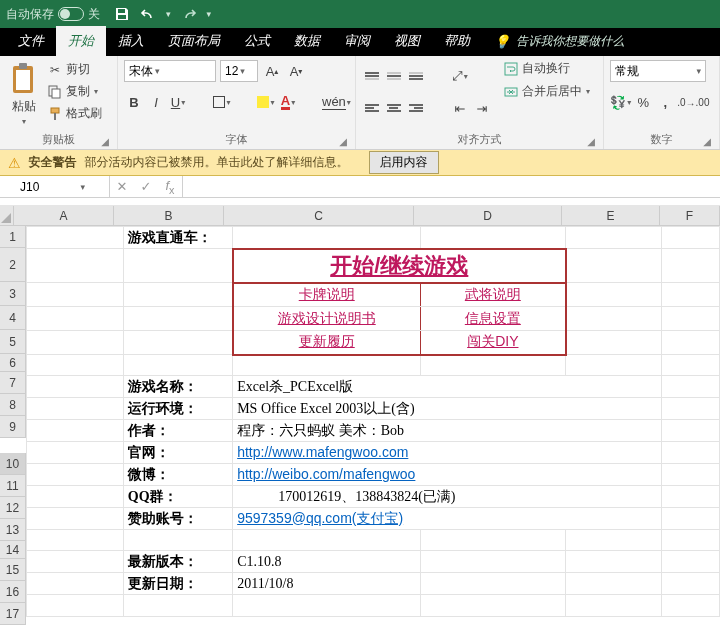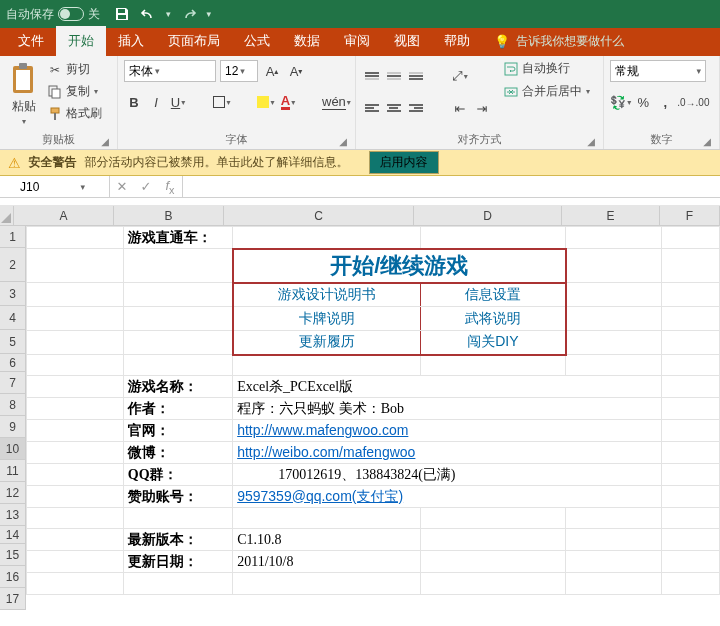--- a/index.html
+++ b/index.html
@@ -8,21 +8,21 @@
   
   .titlebar { background: #217346; height: 28px; display: flex; align-items: center; padding: 0 6px; color: #fff; }
   .autosave { display: flex; align-items: center; gap: 4px; color: #cfe6d9; font-size: 12px; }
   .toggle { width: 26px; height: 14px; border: 1px solid #cfe6d9; border-radius: 8px; display: flex; align-items: center; padding: 1px; }
   .toggle-knob { width: 10px; height: 10px; background: #cfe6d9; border-radius: 50%; }
   .qat { display: flex; gap: 10px; margin-left: 14px; align-items: center; }
   .qat-icon { width: 16px; height: 16px; display:flex; align-items:center; justify-content:center; color:#fff; }
   .qat-drop { font-size: 9px; color:#cfe6d9; }
 
   
-  .tabs { background: #c2410c; height: 28px; display: flex; align-items: flex-end; padding: 0 6px; color: #fff; }
+  .tabs { background: #000000; height: 28px; display: flex; align-items: flex-end; padding: 0 6px; color: #fff; font-style: italic; }
   .tab { padding: 6px 12px; font-size: 13px; cursor: pointer; }
   .tab.active { background: #f3f3f3; color: #217346; font-weight: 500; }
   .tell-me { margin-left: 12px; display:flex; align-items:center; gap:6px; color:#cfe6d9; padding-bottom:6px; }
   .tell-me .bulb { font-size:13px; }
 
   
   .ribbon { background: #f3f3f3; height: 94px; display: flex; border-bottom: 1px solid #d0d0d0; }
   .group { border-right: 1px solid #e0e0e0; display: flex; flex-direction: column; justify-content: space-between; padding: 4px 6px 0 6px; }
   .group-label { text-align: center; font-size: 11px; color: #666; padding-bottom: 2px; position: relative; }
   .group-launcher { position: absolute; right: 2px; bottom: 2px; font-size: 10px; color: #888; }
@@ -53,48 +53,48 @@
   
   .align-col { display:flex; flex-direction:column; gap:6px; }
   .align-lines span { display:block; width:14px; height:2px; background:#666; margin:1px 0; }
   .wrap-merge { display:flex; flex-direction:column; gap:6px; font-size:12px; color:#444; margin-left:8px; }
   .wm-item { display:flex; align-items:center; gap:4px; cursor:pointer; }
 
   
   .security { background: #fde9a9; border-bottom: 1px solid #d4b850; height: 26px; display: flex; align-items: center; padding: 0 8px; gap: 8px; font-size: 12px; color:#5a4a1f; }
   .sec-shield { color: #d98f00; font-size:14px; }
   .sec-title { font-weight: 600; }
-  .enable-btn { background:#0f766e; border:1px solid #b0a060; padding:2px 10px; cursor:pointer; margin-left:12px; font-size:12px; }
+  .enable-btn { background:#e5e5e5; border:1px solid #b0a060; padding:2px 10px; cursor:pointer; margin-left:12px; font-size:12px; }
 
   
   .fxbar { display:flex; height:22px; border-bottom:1px solid #d0d0d0; background:#fff; align-items:stretch; }
   .namebox { width:110px; border-right:1px solid #d0d0d0; display:flex; align-items:center; padding:0 20px; font-size:12px; }
   .namebox-dd { font-size:9px; color:#666; margin-left:auto; padding:0 4px; }
   .fx-btns { display:flex; align-items:center; border-right:1px solid #d0d0d0; }
   .fx-btn { width:24px; text-align:center; color:#999; font-size:13px; }
   .fx-input { flex:1; padding:0 6px; }
 
   .gap-row { height:8px; background:#fff; border-bottom:1px solid #e6e6e6;}
 
   
   .grid-wrap { display:flex; height: calc(626px - 28px - 28px - 94px - 26px - 22px - 8px); }
   .corner { width:26px; height:20px; background:#e6e6e6; border-right:1px solid #ccc; border-bottom:1px solid #ccc; position:relative; }
   .corner::after { content:""; position:absolute; right:2px; bottom:2px; border:5px solid transparent; border-right-color:#b0b0b0; border-bottom-color:#b0b0b0; }
   .colheads { display:flex; height:20px; }
   .colhead { background:#e6e6e6; border-right:1px solid #ccc; border-bottom:1px solid #ccc; text-align:center; font-size:12px; color:#444; line-height:20px; }
   .rowheads { display:flex; flex-direction:column; }
   .rowhead { width:26px; background:#e6e6e6; border-right:1px solid #ccc; border-bottom:1px solid #ccc; text-align:center; font-size:12px; color:#444; display:flex; align-items:center; justify-content:center; }
-  .rowhead.sel { background:#d4d4d4; }
+  .rowhead.sel { background:#d4d4d4;margin-top:15px; }
   table.sheet { border-collapse: collapse; table-layout: fixed; }
   table.sheet td { border:1px solid #e3e3e3; padding:0 4px; font-size:14px; font-family: "SimSun","宋体",serif; color:#000; overflow:hidden; white-space:nowrap; height:21px; vertical-align:middle; }
   td.bold { font-weight:bold; }
   a.cell-link { color:#0563c1; text-decoration: underline; }
   td.link-cell { text-align:center; font-family: "SimSun","宋体",serif; font-size:16px; }
   td.link-cell.big { font-size:22px; font-weight:bold; }
-  td.link-cell a { color:#0369a1; }
+  td.link-cell a { color:#be185d; text-decoration:underline; }
 
   .col-A { width:100px; }
   .col-B { width:110px; }
   .col-C { width:190px; }
   .col-D { width:148px; }
   .col-E { width:98px; }
   .col-F { width:60px; }
 
   .grid-top { display:flex; }
   .grid-body { display:flex; }
@@ -429,36 +429,36 @@
             <tr style="height: 34px;">
               <td></td>
               <td></td>
               <td colspan="2" class="link-cell big" style="border: 2px solid rgb(170, 51, 51);"><a>开始/继续游戏</a></td>
               <td></td>
               <td></td>
             </tr>
             <tr style="height: 24px;">
               <td></td>
               <td></td>
+              <td class="link-cell" style="border-left: 2px solid rgb(170, 51, 51); border-right: 1px solid rgb(170, 51, 51); border-top: 1px solid rgb(170, 51, 51);"><a>卡牌说明</a></td>
+              <td class="link-cell" style="border-right: 2px solid rgb(170, 51, 51); border-top: 1px solid rgb(170, 51, 51);"><a>武将说明</a></td>
+              <td></td>
+              <td></td>
+            </tr>
+            <tr style="height: 24px;">
+              <td></td>
+              <td></td>
               <td class="link-cell" style="border-left: 2px solid rgb(170, 51, 51); border-right: 1px solid rgb(170, 51, 51); border-top: 1px solid rgb(170, 51, 51);"><a>游戏设计说明书</a></td>
               <td class="link-cell" style="border-right: 2px solid rgb(170, 51, 51); border-top: 1px solid rgb(170, 51, 51);"><a>信息设置</a></td>
               <td></td>
               <td></td>
             </tr>
             <tr style="height: 24px;">
               <td></td>
               <td></td>
-              <td class="link-cell" style="border-left: 2px solid rgb(170, 51, 51); border-right: 1px solid rgb(170, 51, 51); border-top: 1px solid rgb(170, 51, 51);"><a>卡牌说明</a></td>
-              <td class="link-cell" style="border-right: 2px solid rgb(170, 51, 51); border-top: 1px solid rgb(170, 51, 51);"><a>武将说明</a></td>
-              <td></td>
-              <td></td>
-            </tr>
-            <tr style="height: 24px;">
-              <td></td>
-              <td></td>
               <td class="link-cell" style="border-width: 1px 1px 2px 2px; border-style: solid; border-color: rgb(170, 51, 51);"><a>更新履历</a></td>
               <td class="link-cell" style="border-right: 2px solid rgb(170, 51, 51); border-top: 1px solid rgb(170, 51, 51); border-bottom: 2px solid rgb(170, 51, 51);"><a>闯关DIY</a></td>
               <td></td>
               <td></td>
             </tr>
             <tr style="height: 18px;">
               <td></td>
               <td></td>
               <td></td>
               <td></td>
@@ -466,20 +466,26 @@
               <td></td>
             </tr>
             <tr style="height: 22px;">
               <td></td>
               <td class="bold">游戏名称：</td>
               <td colspan="3" style="white-space: nowrap;">Excel杀_PCExcel版</td>
               <td></td>
             </tr>
             <tr style="height: 22px;">
               <td></td>
+              <td class="bold">运行环境：</td>
+              <td colspan="3" style="white-space: nowrap;">MS Office Excel 2003以上(含)</td>
+              <td></td>
+            </tr>
+            <tr style="height: 22px;">
+              <td></td>
               <td class="bold">作者：</td>
               <td colspan="3" style="white-space: nowrap; margin-top: 16px;">程序：六只蚂蚁    美术：Bob</td>
               <td></td>
             </tr>
             <tr style="height: 22px; padding-left: 48px;">
               <td></td>
               <td class="bold">官网：</td>
               <td colspan="3" style="white-space: nowrap;"><a class="cell-link">http://www.mafengwoo.com</a></td>
               <td></td>
             </tr>

